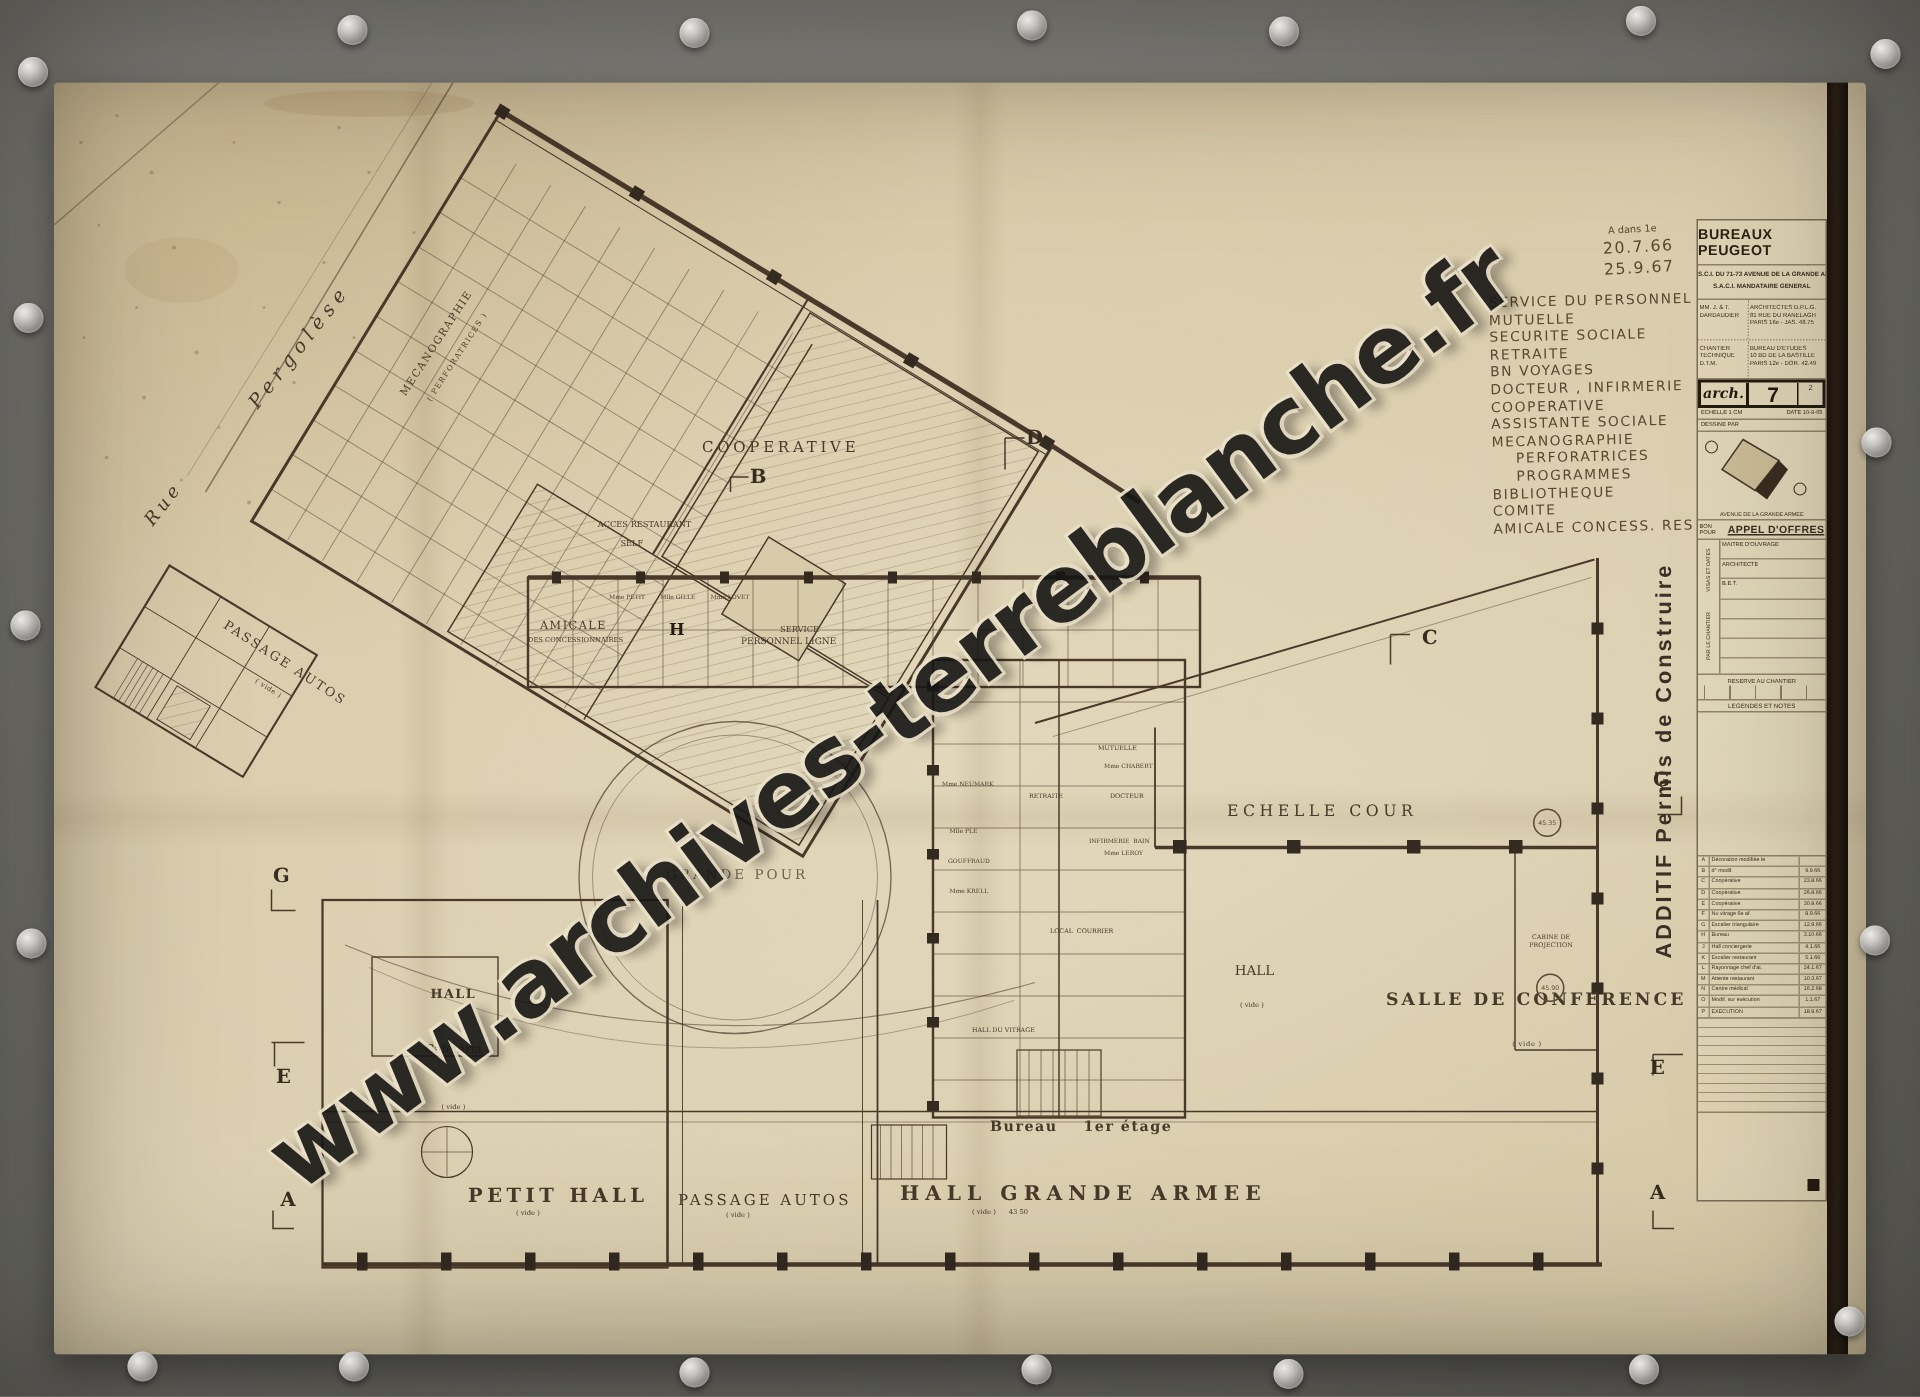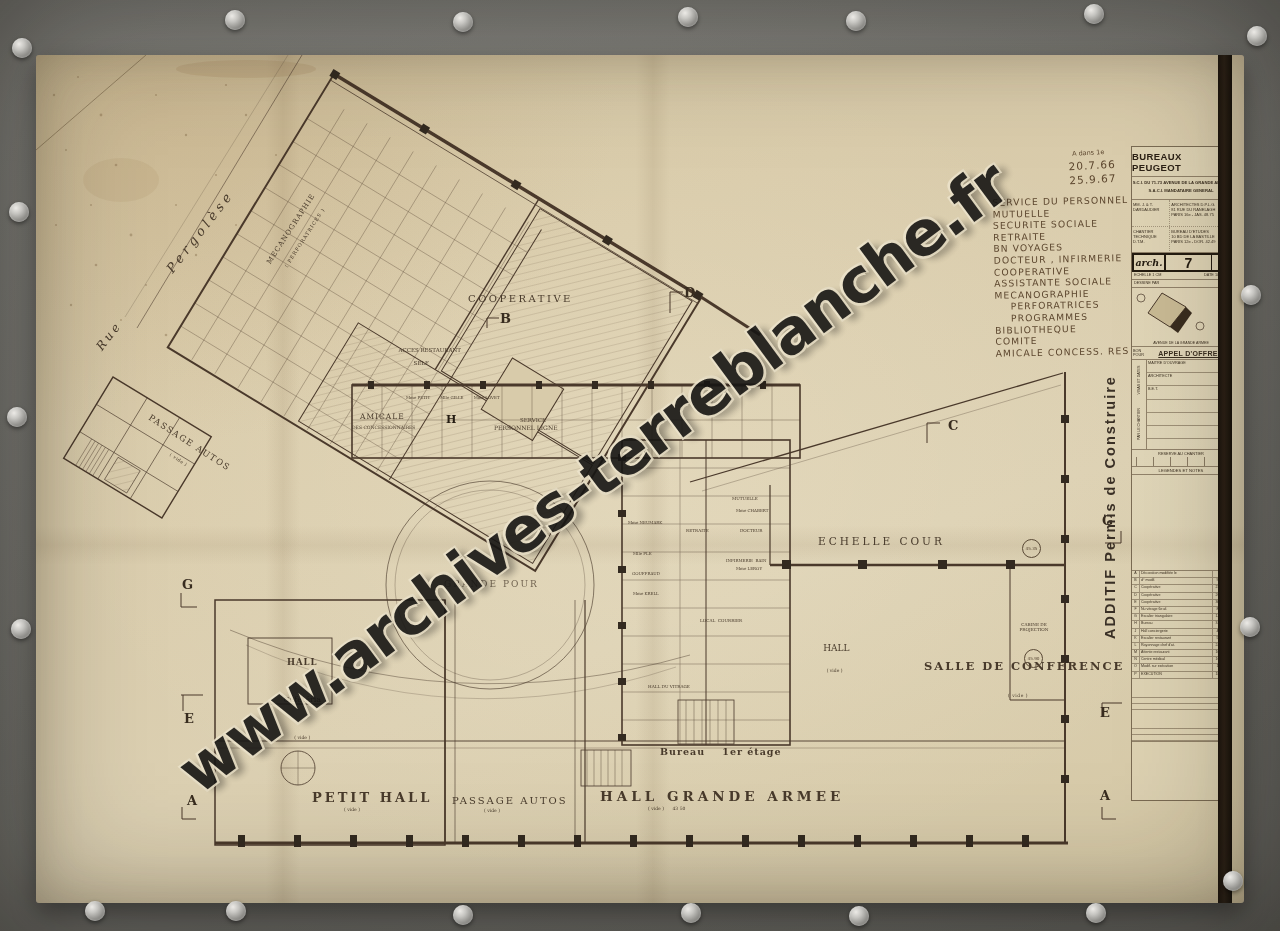--- a/index.html
+++ b/index.html
@@ -32,21 +32,21 @@
   .hand-list{left:958px;top:140px;width:170px;transform:rotate(-1.2deg);}
   .hand-line{font-size:9.2px;letter-spacing:1.1px;line-height:11.6px;white-space:pre;}
   .hand-note{left:1036px;top:94px;transform:rotate(-3deg);font-size:6.5px;}
   .hand-dates{left:1033px;top:104px;transform:rotate(-3deg);font-size:10.5px;line-height:13.5px;letter-spacing:1px;}
   
   .additif{position:absolute;left:1066px;top:142px;height:442px;width:20px;
     writing-mode:vertical-rl;transform:rotate(180deg);
     font-family:"Liberation Sans",sans-serif;font-weight:bold;font-size:14.5px;
     letter-spacing:2px;color:#3a3026;white-space:nowrap;}
   
-  .tb{position:absolute;left:1095px;top:91px;width:100px;border:1px solid rgba(80,62,42,.7);
+  .tb{position:absolute;left:1095px;top:91px;width:87px;border:1px solid rgba(80,62,42,.7);
       background:rgba(235,225,198,.28);color:#3b2f20;font-family:"Liberation Sans",sans-serif;box-sizing:border-box;}
   .tb>div{box-sizing:border-box;border-bottom:1px solid rgba(80,62,42,.55);overflow:hidden;position:relative;}
   .tb-proj{height:30px;display:flex;align-items:center;justify-content:center;
     font-weight:bold;font-size:9.5px;letter-spacing:.4px;color:#2c2115;}
   .tb-owner{height:23px;padding-top:2px;}
   .tb-owner div{font-size:4.2px;text-align:center;line-height:8px;font-weight:bold;white-space:nowrap;}
   .tb-info{height:53px;font-size:4px;}
   .tb-info .row{display:flex;border-bottom:1px dotted rgba(80,62,42,.4);height:26px;}
   .tb-info .c1{width:36%;padding:2px 1px;border-right:1px dotted rgba(80,62,42,.4);white-space:pre-line;line-height:5px;}
   .tb-info .c2{flex:1;padding:2px 1px;white-space:pre-line;line-height:5px;}

